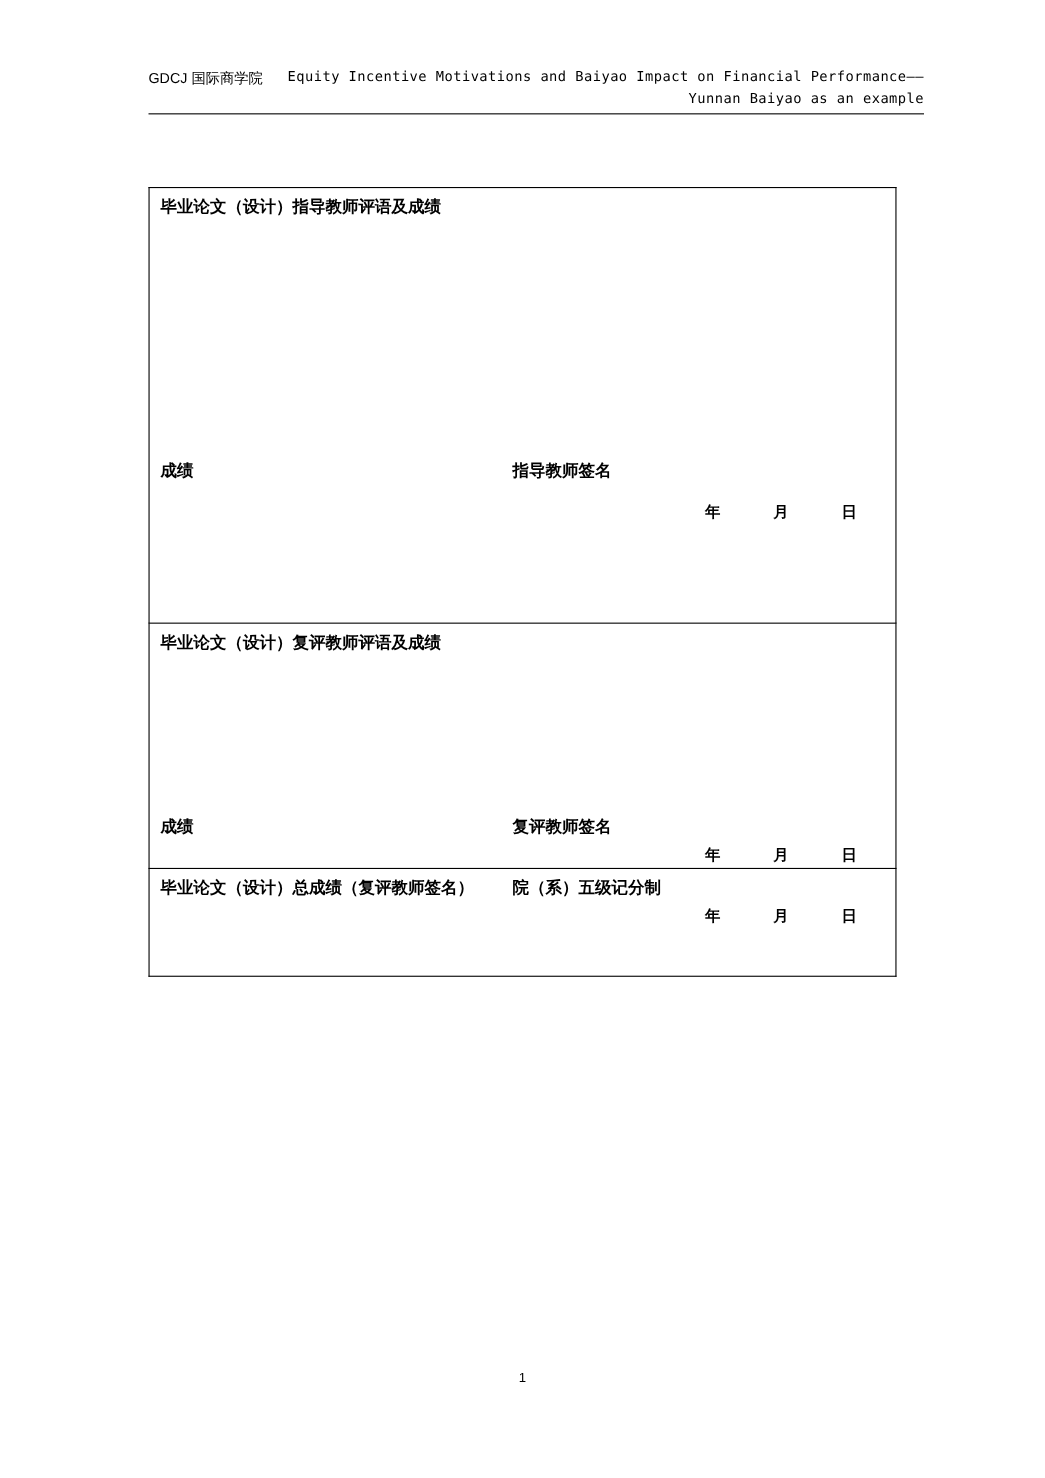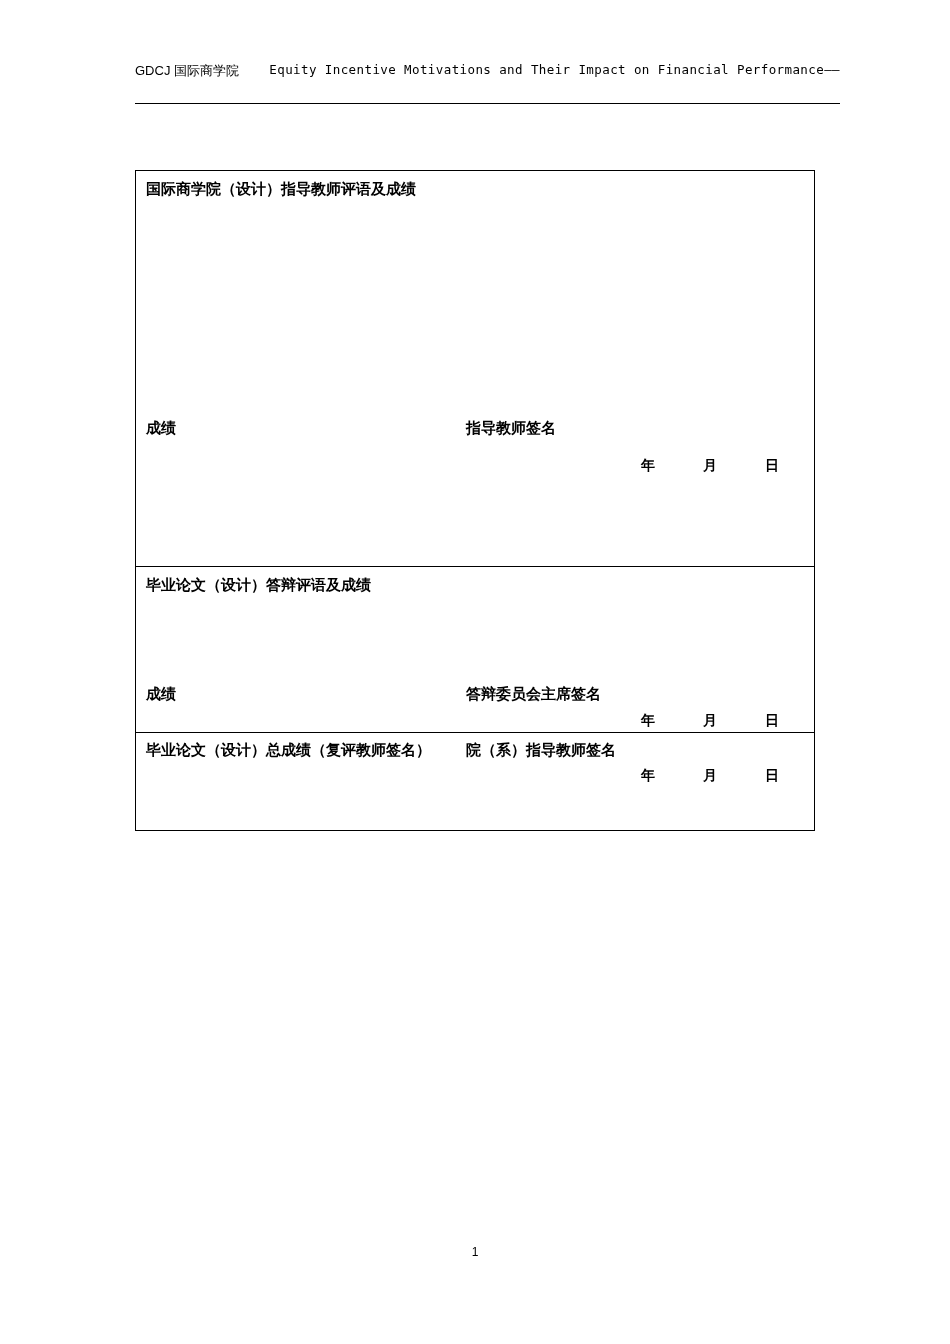--- a/index.html
+++ b/index.html
@@ -162,57 +162,58 @@
   }
 </style>
 </head>
 <body>
 
 <div class="page">
 
   <div class="header">
     <div class="header-left">GDCJ 国际商学院</div>
     <div class="header-right">
-      <div>Equity Incentive Motivations and Their Impact on Financial Performance——</div>
+      <div>Equity Incentive Motivations and Baiyao Impact on Financial Performance——</div>
+      <div>Yunnan Baiyao as an example</div>
     </div>
   </div>
   <div class="header-line"></div>
 
 
   <table class="grade-table">
     <tbody>
       <tr>
         <td>
           <div class="cell-inner cell-advisor">
-            <div class="section-heading">国际商学院（设计）指导教师评语及成绩</div>
+            <div class="section-heading">毕业论文（设计）指导教师评语及成绩</div>
             <div class="row-score" style="top:248px;">成绩</div>
             <div class="row-sign" style="top:248px;text-align:right;">指导教师签名</div>
             <div class="row-date" style="top:286px;">
               <span>年</span><span class="gap"></span><span>月</span><span class="gap"></span><span>日</span>
             </div>
           </div>
         </td>
       </tr>
       <tr>
         <td>
-          <div class="cell-inner cell-defense">
-            <div class="section-heading">毕业论文（设计）答辩评语及成绩</div>
-            <div class="row-score" style="top:118px;">成绩</div>
-            <div class="row-sign" style="top:118px;">答辩委员会主席签名</div>
-            <div class="row-date" style="top:145px;">
+          <div class="cell-inner cell-review">
+            <div class="section-heading">毕业论文（设计）复评教师评语及成绩</div>
+            <div class="row-score" style="top:175px;">成绩</div>
+            <div class="row-sign" style="top:175px;">复评教师签名</div>
+            <div class="row-date" style="top:202px;">
               <span>年</span><span class="gap"></span><span>月</span><span class="gap"></span><span>日</span>
             </div>
           </div>
         </td>
       </tr>
       <tr>
         <td>
           <div class="cell-inner cell-total">
             <div class="total-label">毕业论文（设计）总成绩（复评教师签名）</div>
-            <div class="total-sign">院（系）指导教师签名</div>
+            <div class="total-sign">院（系）五级记分制</div>
             <div class="total-date">
               <span>年</span><span class="gap"></span><span>月</span><span class="gap"></span><span>日</span>
             </div>
           </div>
         </td>
       </tr>
     </tbody>
   </table>
 
   <div class="page-number">1</div>

